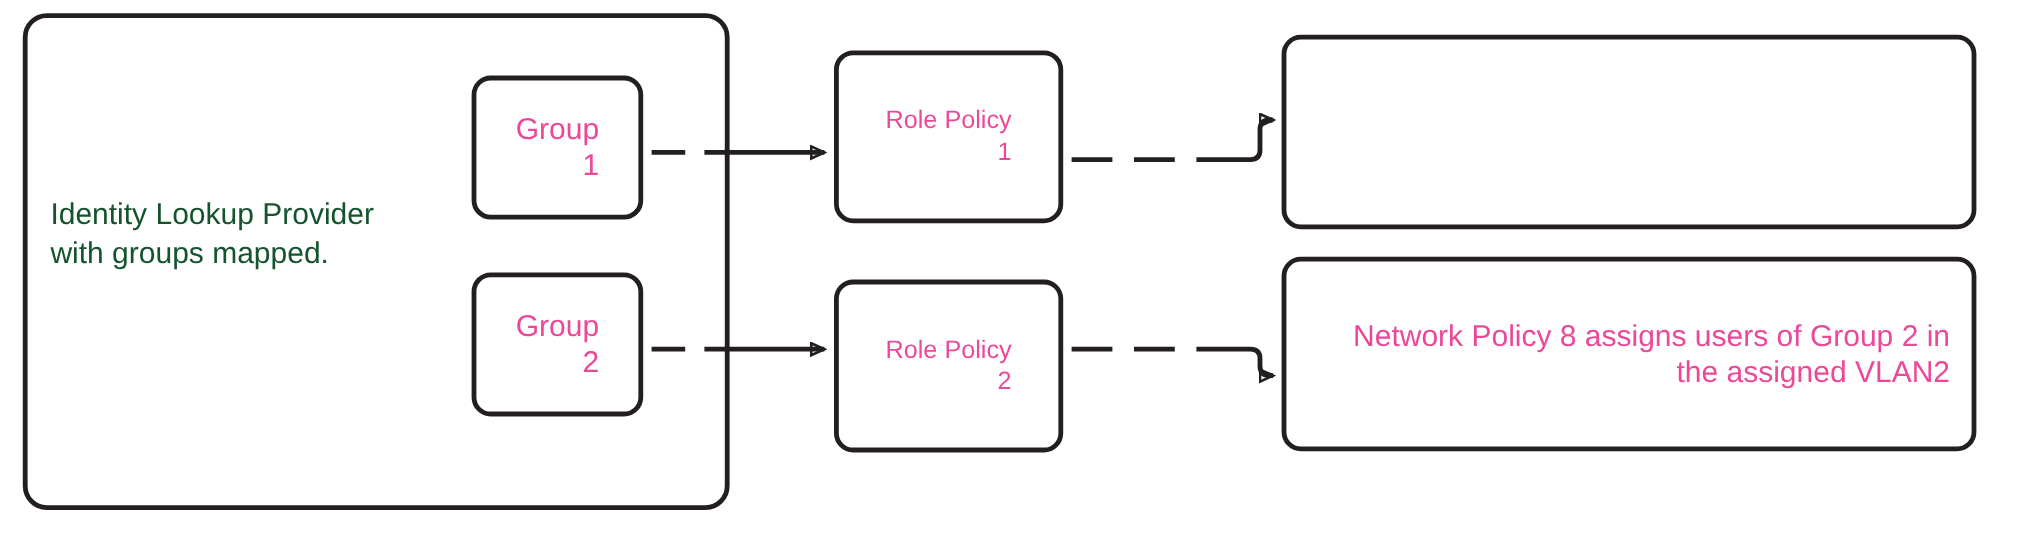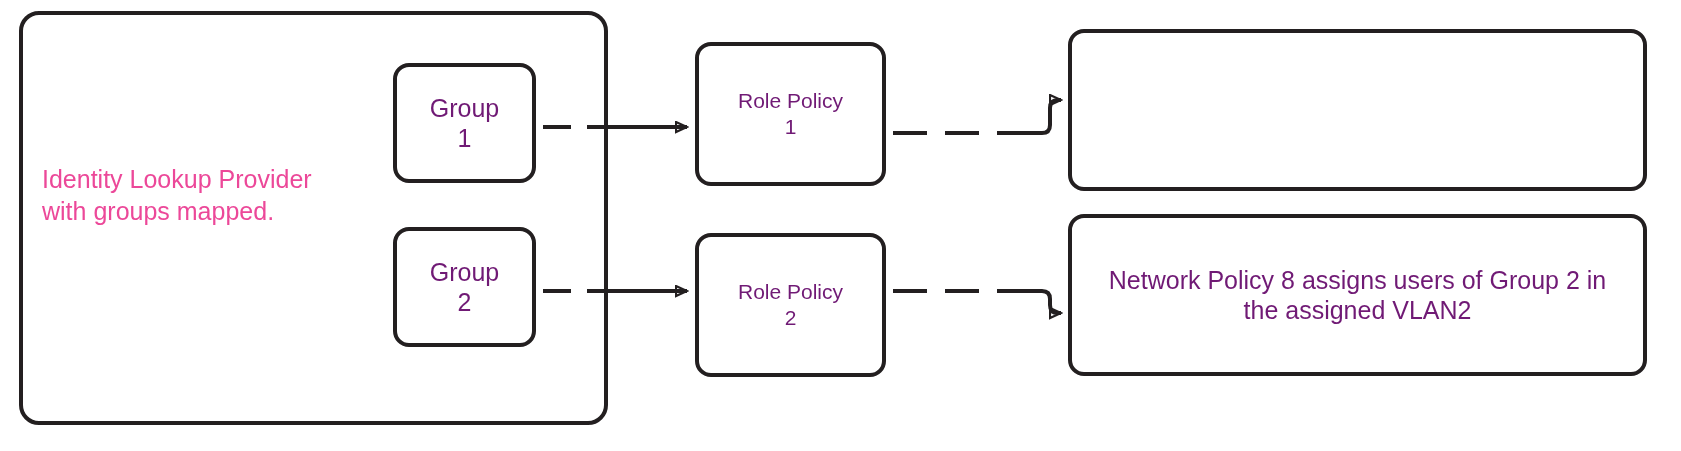--- a/index.html
+++ b/index.html
@@ -26,35 +26,35 @@
     top: 0;
     width: 1681px;
     height: 451px;
   }
   
   .node-label {
     position: absolute;
     display: flex;
     align-items: center;
     justify-content: center;
-    text-align: center;
+    text-align: right;
     line-height: 1.22;
-    color: #701a75;
+    color: #ec4899;
     white-space: pre-line;
     pointer-events: none;
   }
   .provider-caption {
     position: absolute;
     left: 42px;
     top: 163px;
     width: 330px;
     font-size: 25px;
     line-height: 1.28;
     text-align: left;
-    color: #ec4899;
+    color: #14532d;
     white-space: pre-line;
   }
   .group-label {
     font-size: 25px;
   }
   .role-label {
     font-size: 21px;
   }
   .netpolicy-label {
     font-size: 25px;

